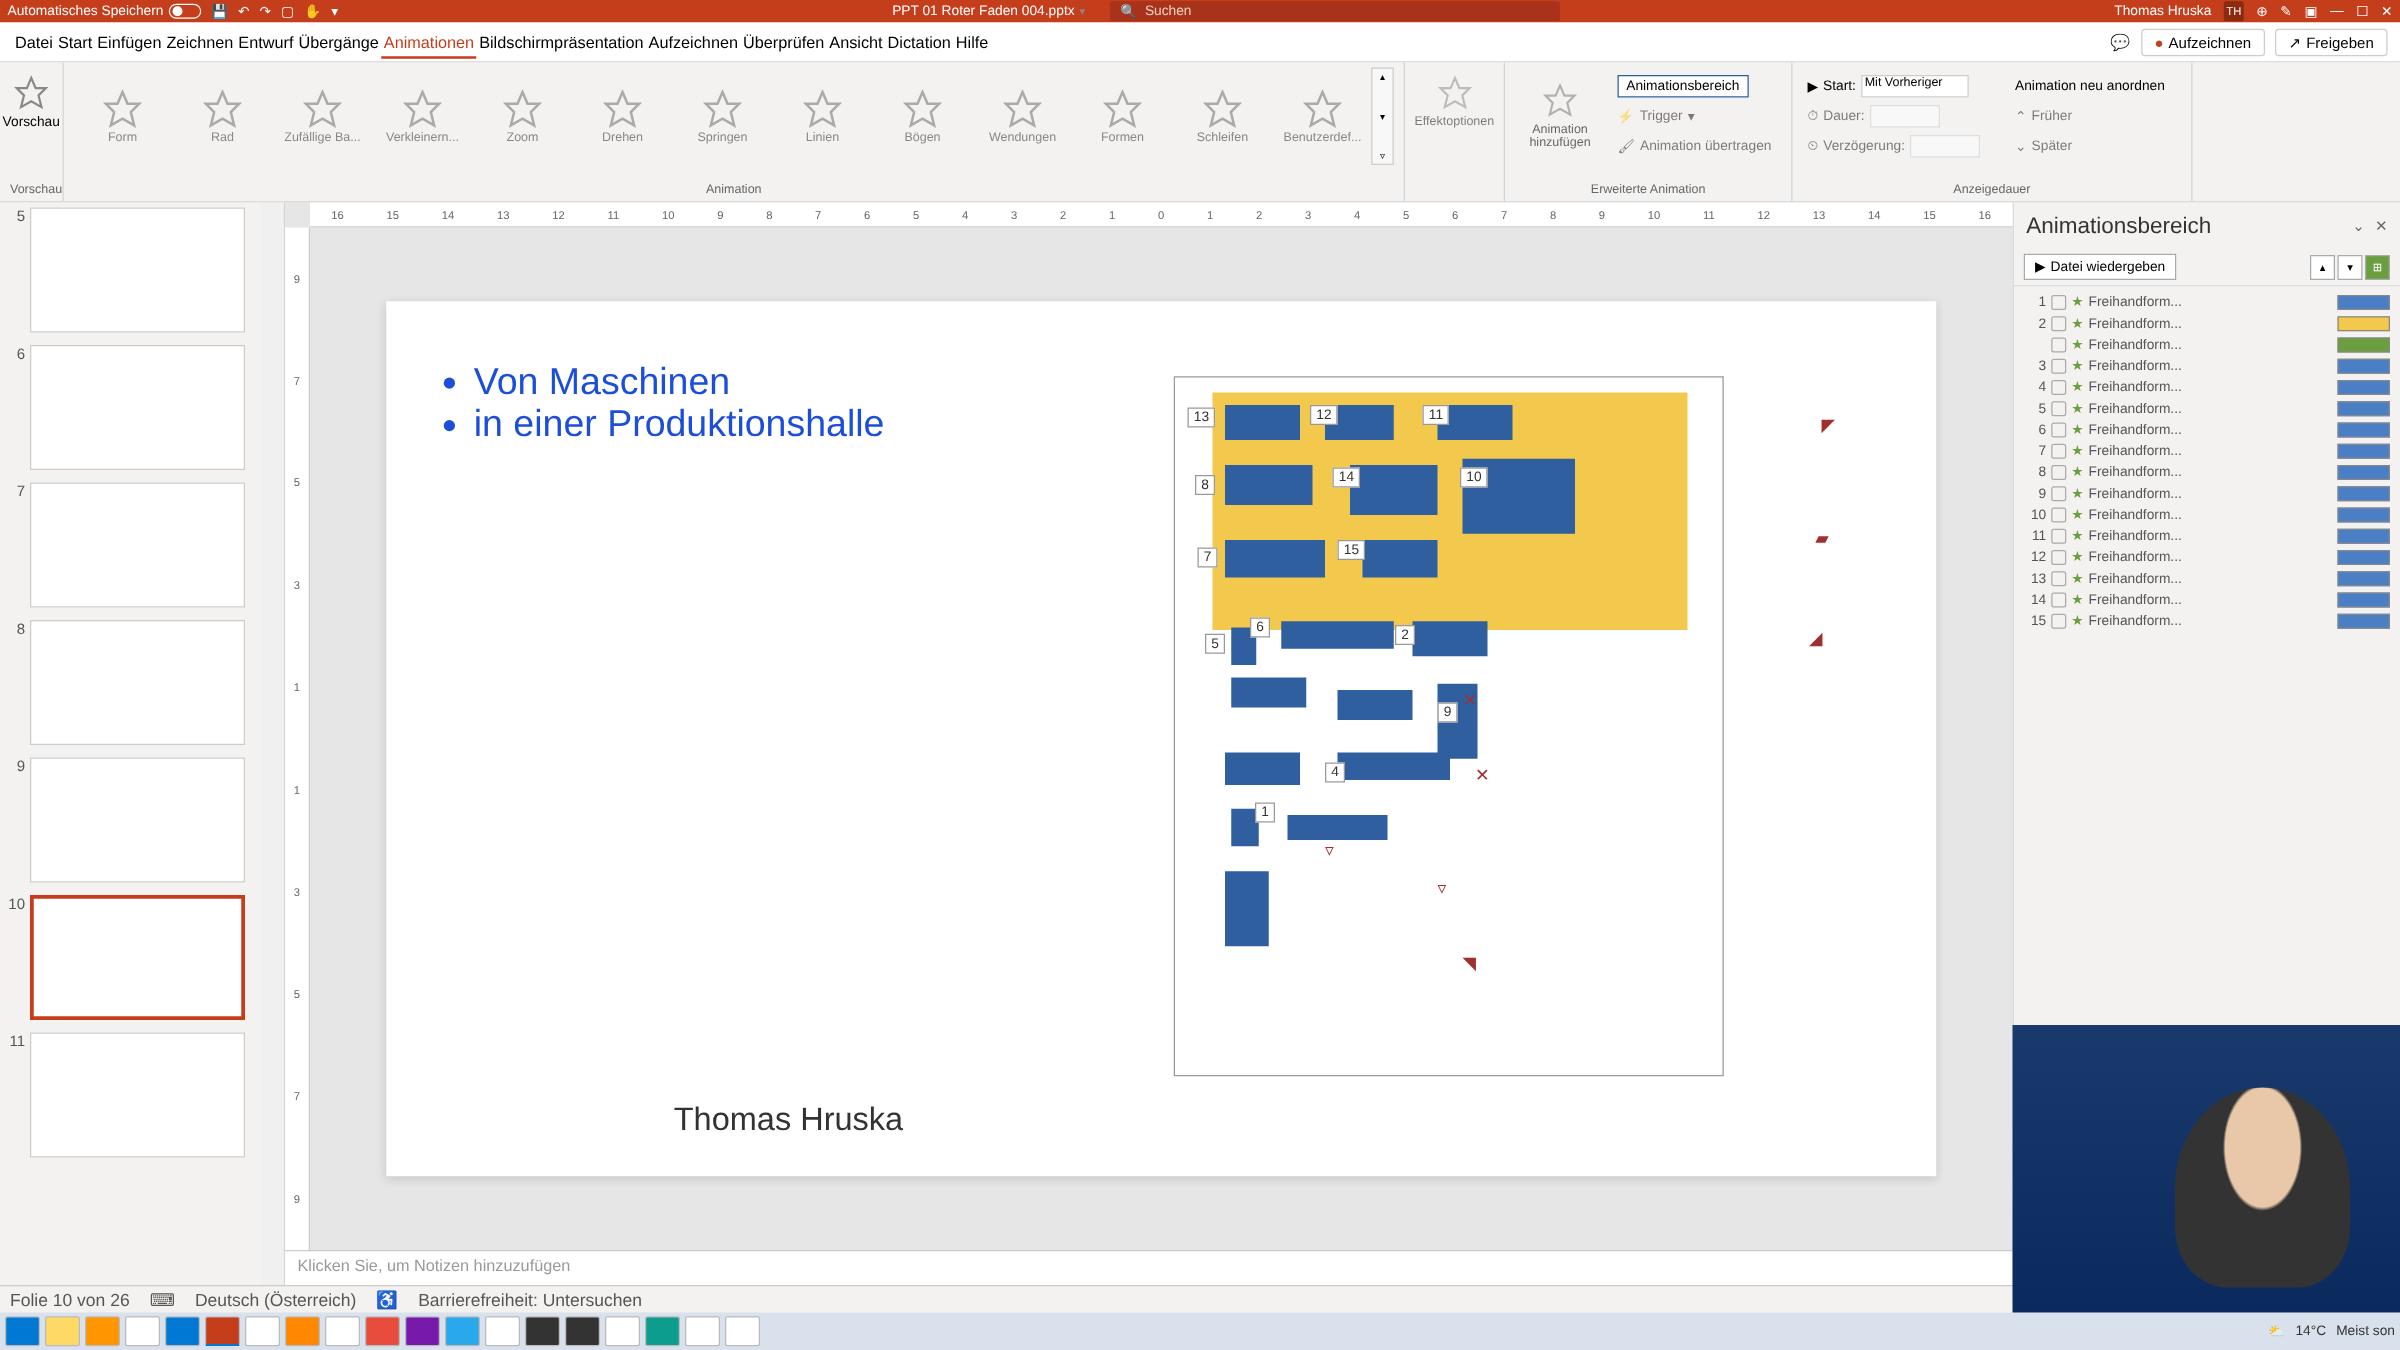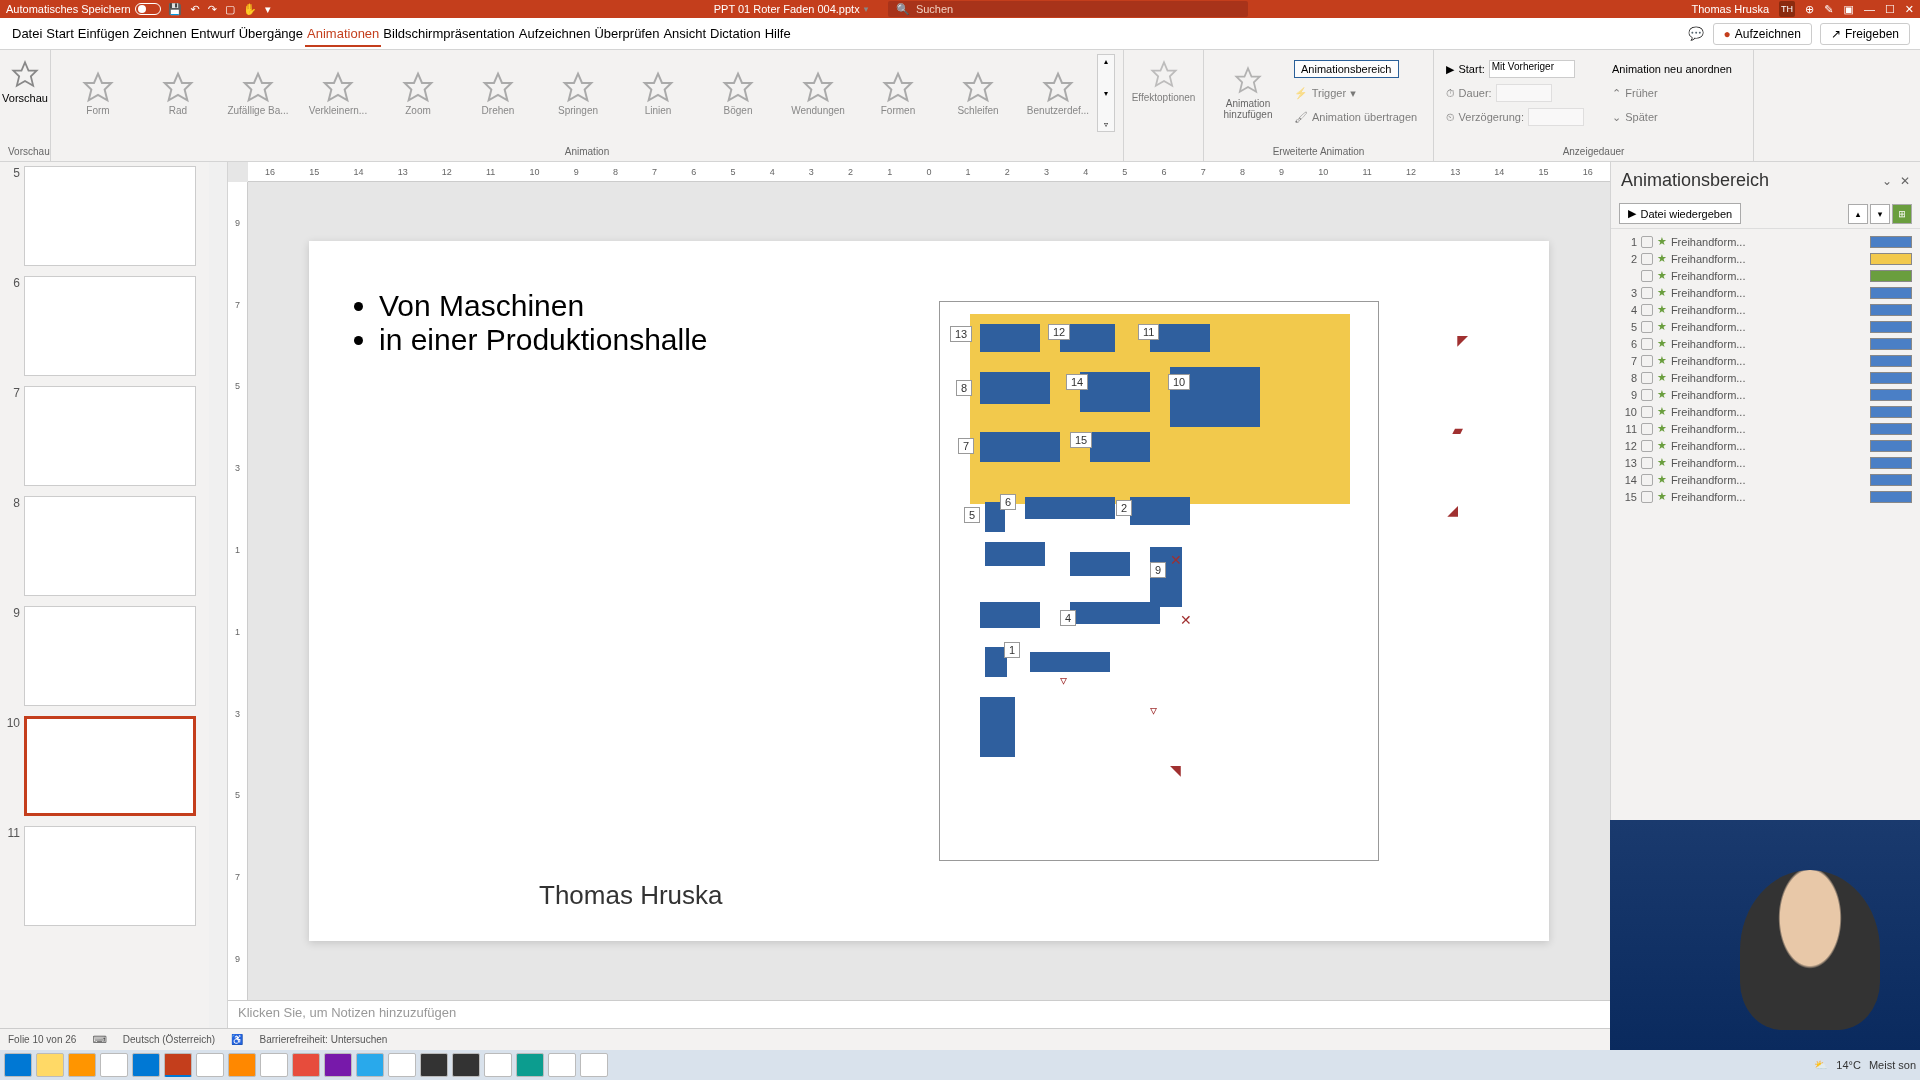--- a/index.html
+++ b/index.html
@@ -37,41 +37,41 @@
 .thumb-num{width:16px;font-size:12px;text-align:right;color:#555}
 .thumb{width:172px;height:100px;background:#fff;border:1px solid #ccc;position:relative}
 .thumb.selected{border:3px solid #c43e1c}
 .slide-area{flex:1;background:#e6e6e6;position:relative;display:flex;flex-direction:column}
 .ruler-h{height:20px;background:#fff;border-bottom:1px solid #ccc;font-size:9px;display:flex;align-items:center;justify-content:space-around;color:#666;margin-left:20px}
 .slide-body{flex:1;display:flex}
 .ruler-v{width:20px;background:#fff;border-right:1px solid #ccc;display:flex;flex-direction:column;justify-content:space-around;align-items:center;font-size:9px;color:#666}
 .canvas-wrap{flex:1;display:flex;align-items:center;justify-content:center;padding:20px;position:relative}
 .slide{width:1240px;height:700px;background:#fff;box-shadow:0 2px 8px rgba(0,0,0,.15);position:relative;padding:40px}
 .slide-title{font-size:32px;line-height:1.35;color:#333}
-.slide-bullets{margin-top:8px;font-size:30px;color:#000000}
+.slide-bullets{margin-top:8px;font-size:30px;color:#1d4ed8}
 .slide-bullets li{margin-left:30px}
 .author{position:absolute;bottom:30px;left:230px;font-size:26px;color:#333}
 .diagram{position:absolute;right:170px;top:60px;width:440px;height:560px;border:1px solid #999}
 .yellow-area{position:absolute;background:#f2c94c;top:12px;left:30px;width:380px;height:190px}
 .shape{position:absolute;background:#2f5f9e}
 .shape-tag{position:absolute;background:#fff;border:1px solid #999;font-size:11px;padding:1px 4px;color:#333}
 .redmark{position:absolute;color:#a03030;font-size:14px}
 .notes{height:28px;background:#fff;border-top:1px solid #ccc;padding:4px 10px;color:#999;font-size:13px}
 .anim-pane{width:310px;background:#f3f2f1;border-left:1px solid #d4d4d4;display:flex;flex-direction:column}
 .pane-header{display:flex;align-items:center;justify-content:space-between;padding:8px 10px;font-size:18px;color:#333}
 .pane-controls{display:flex;align-items:center;padding:4px 8px;gap:4px;border-bottom:1px solid #ddd}
 .play-all{border:1px solid #aaa;padding:3px 8px;font-size:11px;background:#fff;display:flex;align-items:center;gap:4px}
 .anim-list{flex:1;overflow-y:auto;padding:4px}
 .anim-row{display:flex;align-items:center;gap:4px;padding:2px 4px;font-size:11px;color:#555}
 .anim-row-num{width:18px;text-align:right}
 .anim-row-clock{width:12px;height:12px;border:1px solid #aaa;border-radius:2px}
 .anim-row-star{color:#6a9e3e}
 .anim-row-label{flex:1;white-space:nowrap;overflow:hidden;text-overflow:ellipsis}
 .anim-row-bar{width:42px;height:12px;border:1px solid #888}
-.statusbar{height:22px;background:#f3f2f1;border-top:1px solid #ccc;display:flex;align-items:center;padding:0 8px;font-size:10px;color:#555;gap:16px}
+.statusbar{height:22px;background:#f3f2f1;border-top:1px solid #ccc;display:flex;align-items:center;padding:0 8px;font-size:14px;color:#555;gap:16px}
 .status-right{margin-left:auto;display:flex;gap:12px;align-items:center}
 .taskbar{height:30px;background:#d9e2ec;display:flex;align-items:center;padding:0 4px;gap:4px}
 .task-icon{width:28px;height:24px;background:#fff;border:1px solid #bbb;border-radius:2px}
 .task-right{margin-left:auto;display:flex;align-items:center;gap:8px;font-size:11px;color:#333}
 .webcam{position:absolute;right:0;bottom:30px;width:310px;height:230px;background:linear-gradient(#1a3a6e,#0a2a5e);z-index:100}
 .webcam::after{content:"";position:absolute;right:40px;bottom:20px;width:140px;height:160px;background:radial-gradient(ellipse at 50% 30%,#e8c8a8 30%,#333 32%);border-radius:50% 50% 30% 30%}
 .gallery-scroll{width:18px;display:flex;flex-direction:column;justify-content:space-between;border:1px solid #ccc;background:#f8f8f8;font-size:8px;align-items:center;padding:2px 0}
 .dropdown-field{border:1px solid #ccc;width:56px;height:18px;background:#fff;font-size:10px;padding:0 2px}
 .small-arrow{font-size:9px;color:#888}
 .ctrl-btn{width:20px;height:20px;border:1px solid #aaa;background:#fff;font-size:9px;display:flex;align-items:center;justify-content:center}

